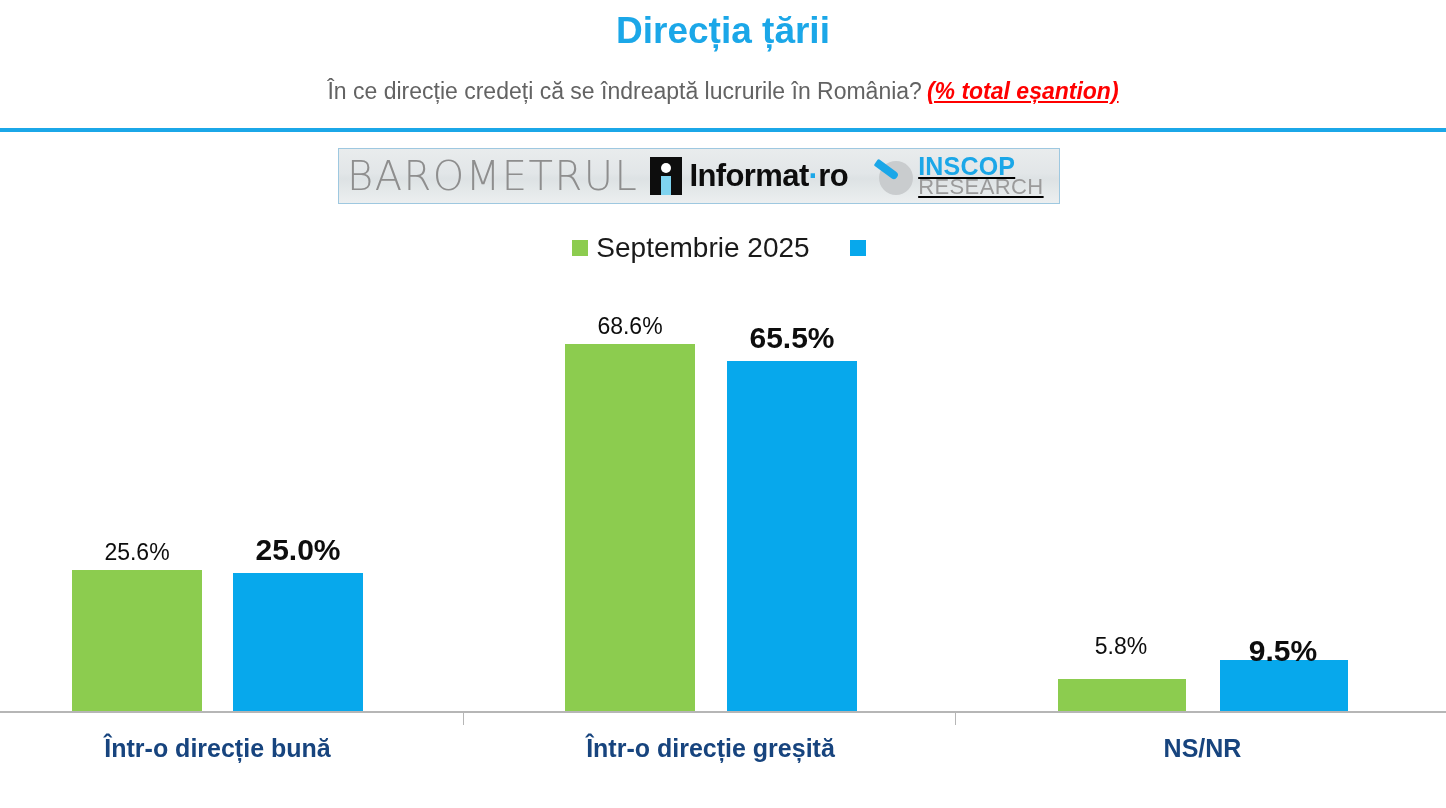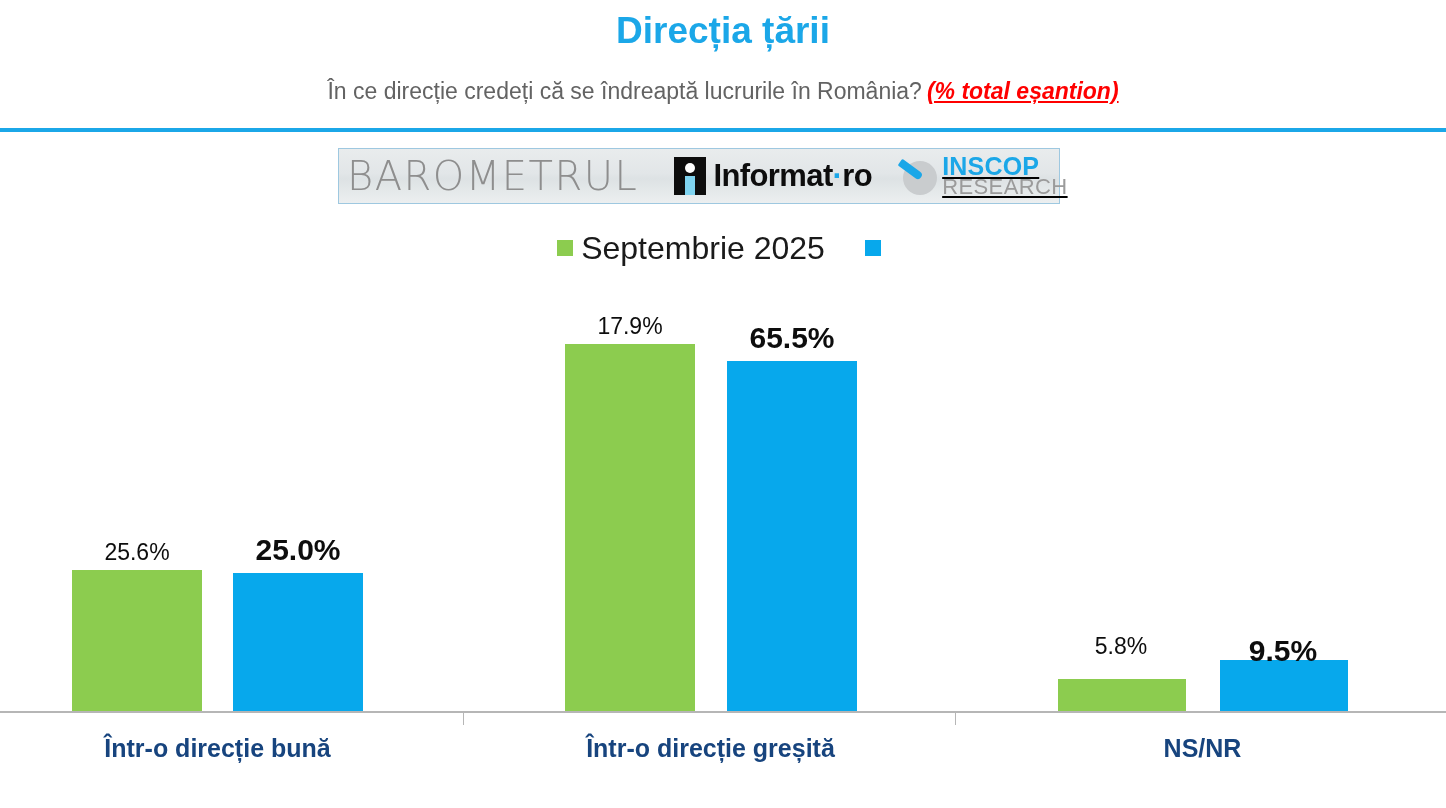--- a/index.html
+++ b/index.html
@@ -79,21 +79,21 @@
     color: #8e8e8e;
     font-weight: 300;
     letter-spacing: 1.5px;
     font-family: "DejaVu Sans", sans-serif;
     line-height: 42px;
     white-space: nowrap;
   }
   .informat-block {
     display: flex;
     align-items: center;
-    margin-left: 36px;
+    margin-left: 12px;
   }
   .informat-mark {
     position: relative;
     width: 32px;
     height: 38px;
     background: #0d0d0d;
     margin-right: 7px;
   }
   .informat-mark .head {
     position: absolute;
@@ -176,21 +176,21 @@
   .legend-entry {
     display: flex;
     align-items: center;
   }
   .legend-swatch {
     width: 16px;
     height: 16px;
     margin-right: 8px;
   }
   .legend-label {
-    font-size: 32px;
+    font-size: 28px;
     color: #1a1a1a;
     line-height: 28px;
     white-space: nowrap;
   }
 
   
   #plot {
     position: absolute;
     top: 284px;
     left: 0;
@@ -296,21 +296,21 @@
 
   <div id="plot">
 
     <div class="bar green" style="left:72px; width:130px; height:141px;"></div>
     <div class="bar-label prev" style="left:72px; width:130px; bottom:147px;">25.6%</div>
 
     <div class="bar blue" style="left:233px; width:130px; height:138px;"></div>
     <div class="bar-label curr" style="left:233px; width:130px; bottom:145px;">25.0%</div>
 
     <div class="bar green" style="left:565px; width:130px; height:367px;"></div>
-    <div class="bar-label prev" style="left:565px; width:130px; bottom:373px;">17.9%</div>
+    <div class="bar-label prev" style="left:565px; width:130px; bottom:373px;">68.6%</div>
 
     <div class="bar blue" style="left:727px; width:130px; height:350px;"></div>
     <div class="bar-label curr" style="left:727px; width:130px; bottom:357px;">65.5%</div>
 
     <div class="bar green" style="left:1058px; width:128px; height:32px;"></div>
     <div class="bar-label prev" style="left:1056px; width:130px; bottom:53px;">5.8%</div>
 
     <div class="bar blue" style="left:1220px; width:128px; height:51px;"></div>
     <div class="bar-label curr" style="left:1218px; width:130px; bottom:44px;">9.5%</div>
 

